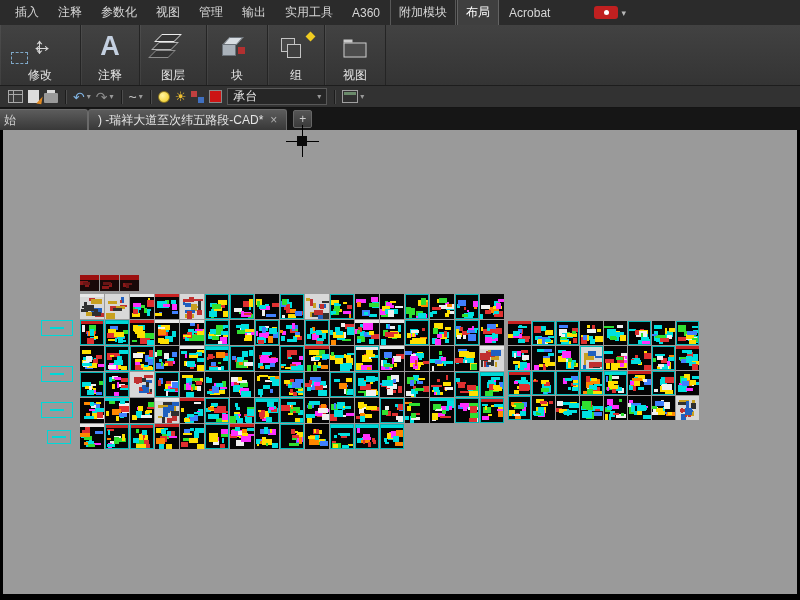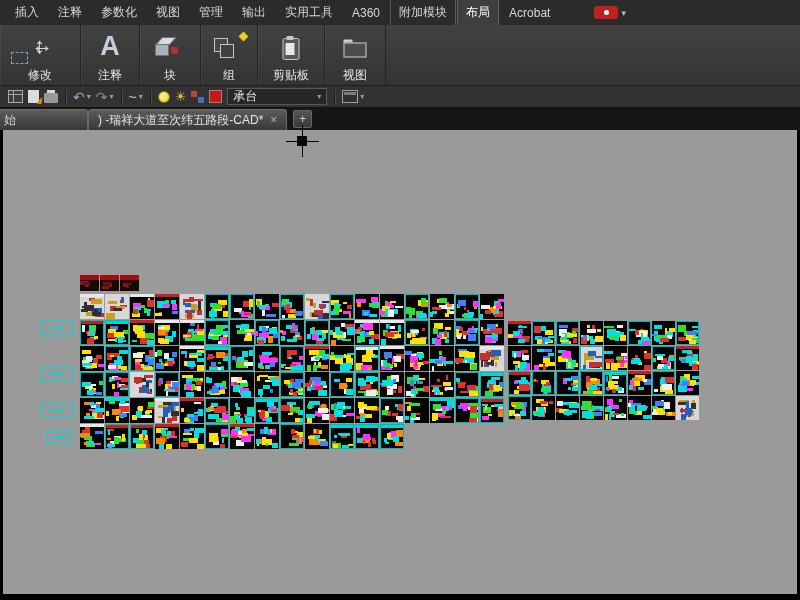--- a/index.html
+++ b/index.html
@@ -155,41 +155,43 @@
             <div class="mv-dash"></div>
           </div>
           <div class="plabel">修改</div>
         </div>
         <div class="panel" style="min-width: 50px;">
           <div class="picon">
             <span class="an-a">A</span>
           </div>
           <div class="plabel">注释</div>
         </div>
+        <div class="panel" style="min-width: 58px;">
+          <div class="picon">
+            <div class="ly ly1"></div>
+            <div class="ly ly2"></div>
+            <div class="ly ly3"></div>
+          </div>
+          <div class="plabel">图层</div>
+        </div>
         <div class="panel" style="min-width: 52px;">
           <div class="picon">
             <div class="cb-top"></div>
             <div class="cb-front"></div>
             <div class="cb-acc"></div>
           </div>
           <div class="plabel">块</div>
         </div>
         <div class="panel" style="min-width: 48px;">
           <div class="picon">
             <div class="gr-1"></div>
             <div class="gr-2"></div>
             <div class="gr-spark"></div>
           </div>
           <div class="plabel">组</div>
-        </div>
-        <div class="panel" style="min-width: 58px;">
-          <div class="picon">
-            <div class="clip-board"></div>
-          </div>
-          <div class="plabel">剪贴板</div>
         </div>
         <div class="panel" style="min-width: 52px;">
           <div class="picon">
             <div class="vw-folder"></div>
           </div>
           <div class="plabel">视图</div>
         </div>
       </div>
   </div>
 

